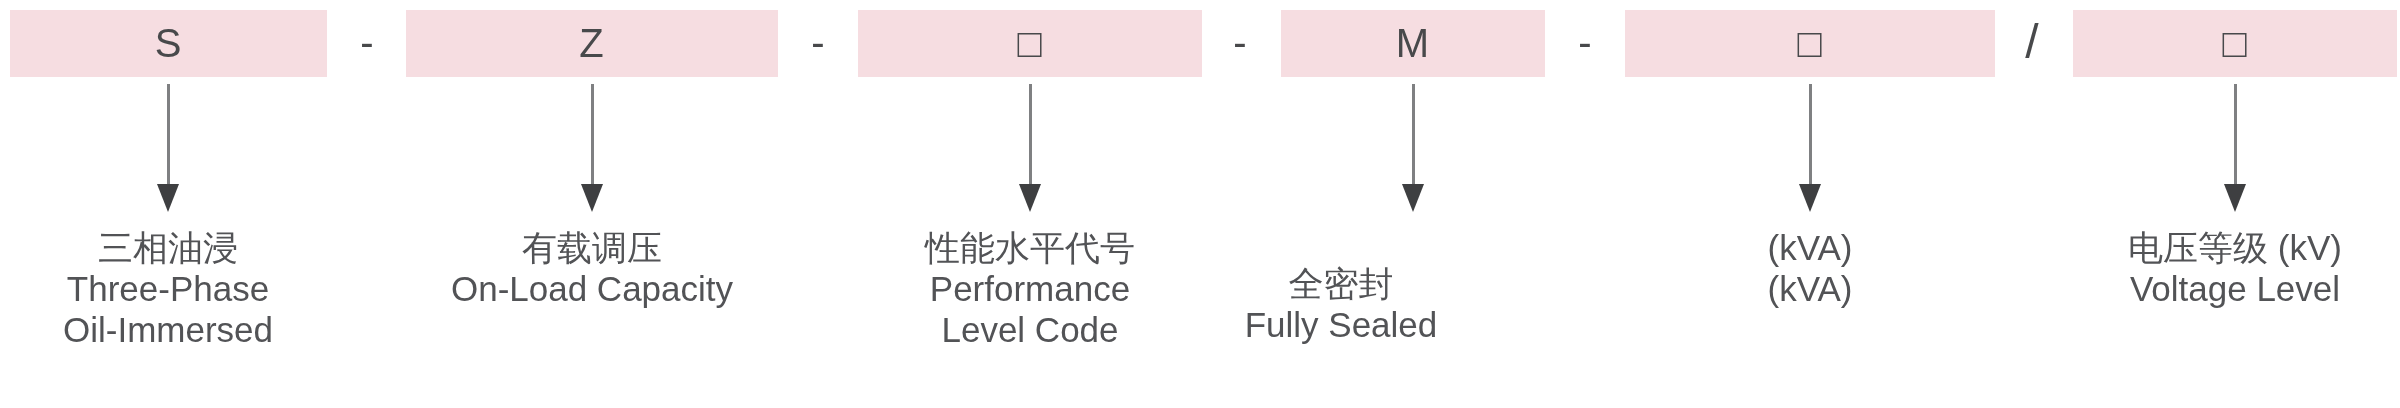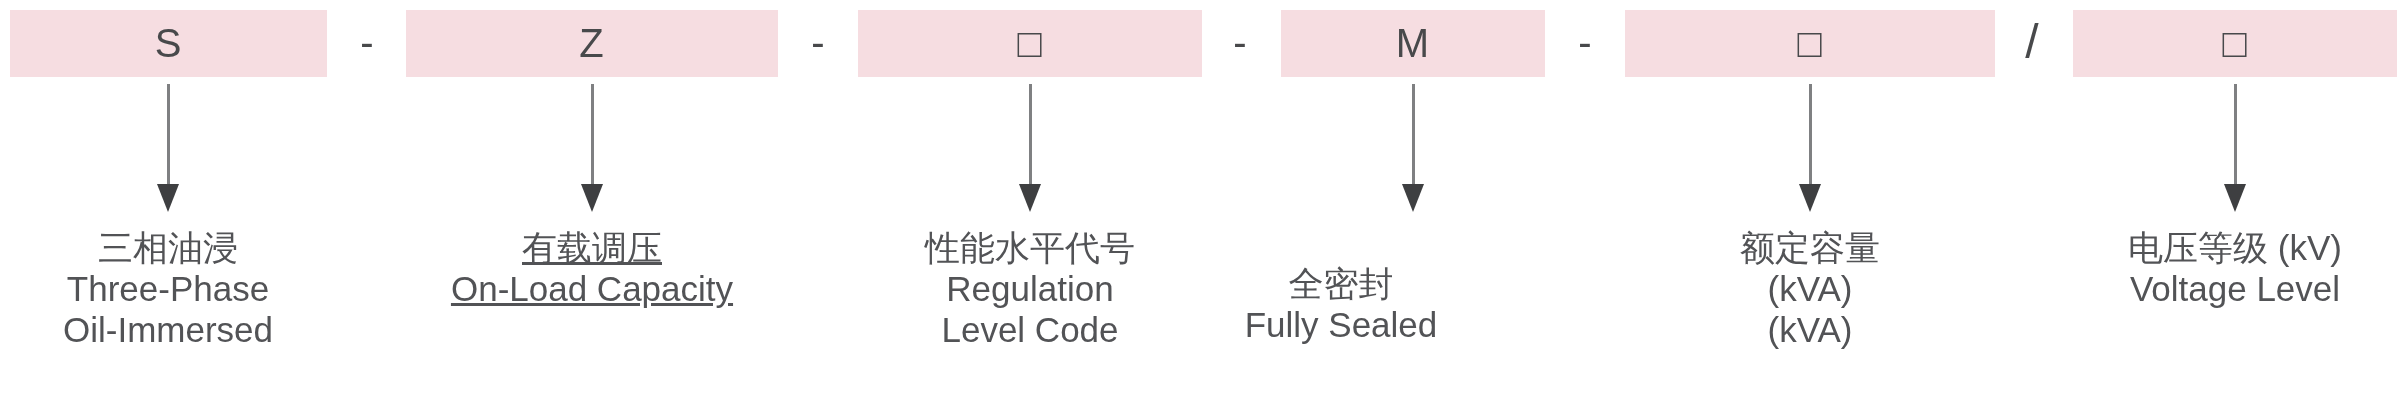--- a/index.html
+++ b/index.html
@@ -92,21 +92,21 @@
   .label {
     position: absolute;
     top: 227px;
     width: 380px;
     text-align: center;
     font-size: 35px;
     line-height: 41px;
     color: var(--label-text, #525356);
   }
   .l1 { left: -22px; }
-  .l2 { left: 402px; text-decoration: underline; }
+  .l2 { left: 402px; }
   .l3 { left: 840px; }
   .l4 { left: 1151px; margin-top: 36px; }
   .l5 { left: 1620px; }
   .l6 { left: 2045px; }
 </style>
 </head>
 <body style="--box-bg: #f6dde1; --code-text: #48494b; --label-text: #525356; --arrow-head: #3e3f41; --arrow-stem: #7f8082;">
 
 <div class="diagram">
 
@@ -166,32 +166,31 @@
     <div>Oil-Immersed</div>
     <div></div>
   </div>
   <div class="label l2">
     <div>有载调压</div>
     <div>On-Load Capacity</div>
     <div></div>
   </div>
   <div class="label l3">
     <div>性能水平代号</div>
-    <div>Regulation</div>
+    <div>Performance</div>
     <div>Level Code</div>
     <div></div>
   </div>
   <div class="label l4">
     <div>全密封</div>
     <div>Fully Sealed</div>
     <div></div>
     <div></div>
   </div>
   <div class="label l5">
-    <div>额定容量</div>
     <div>(kVA)</div>
     <div>(kVA)</div>
   </div>
   <div class="label l6">
     <div>电压等级 (kV)</div>
     <div>Voltage Level</div>
     <div></div>
     <div></div>
   </div>
 

